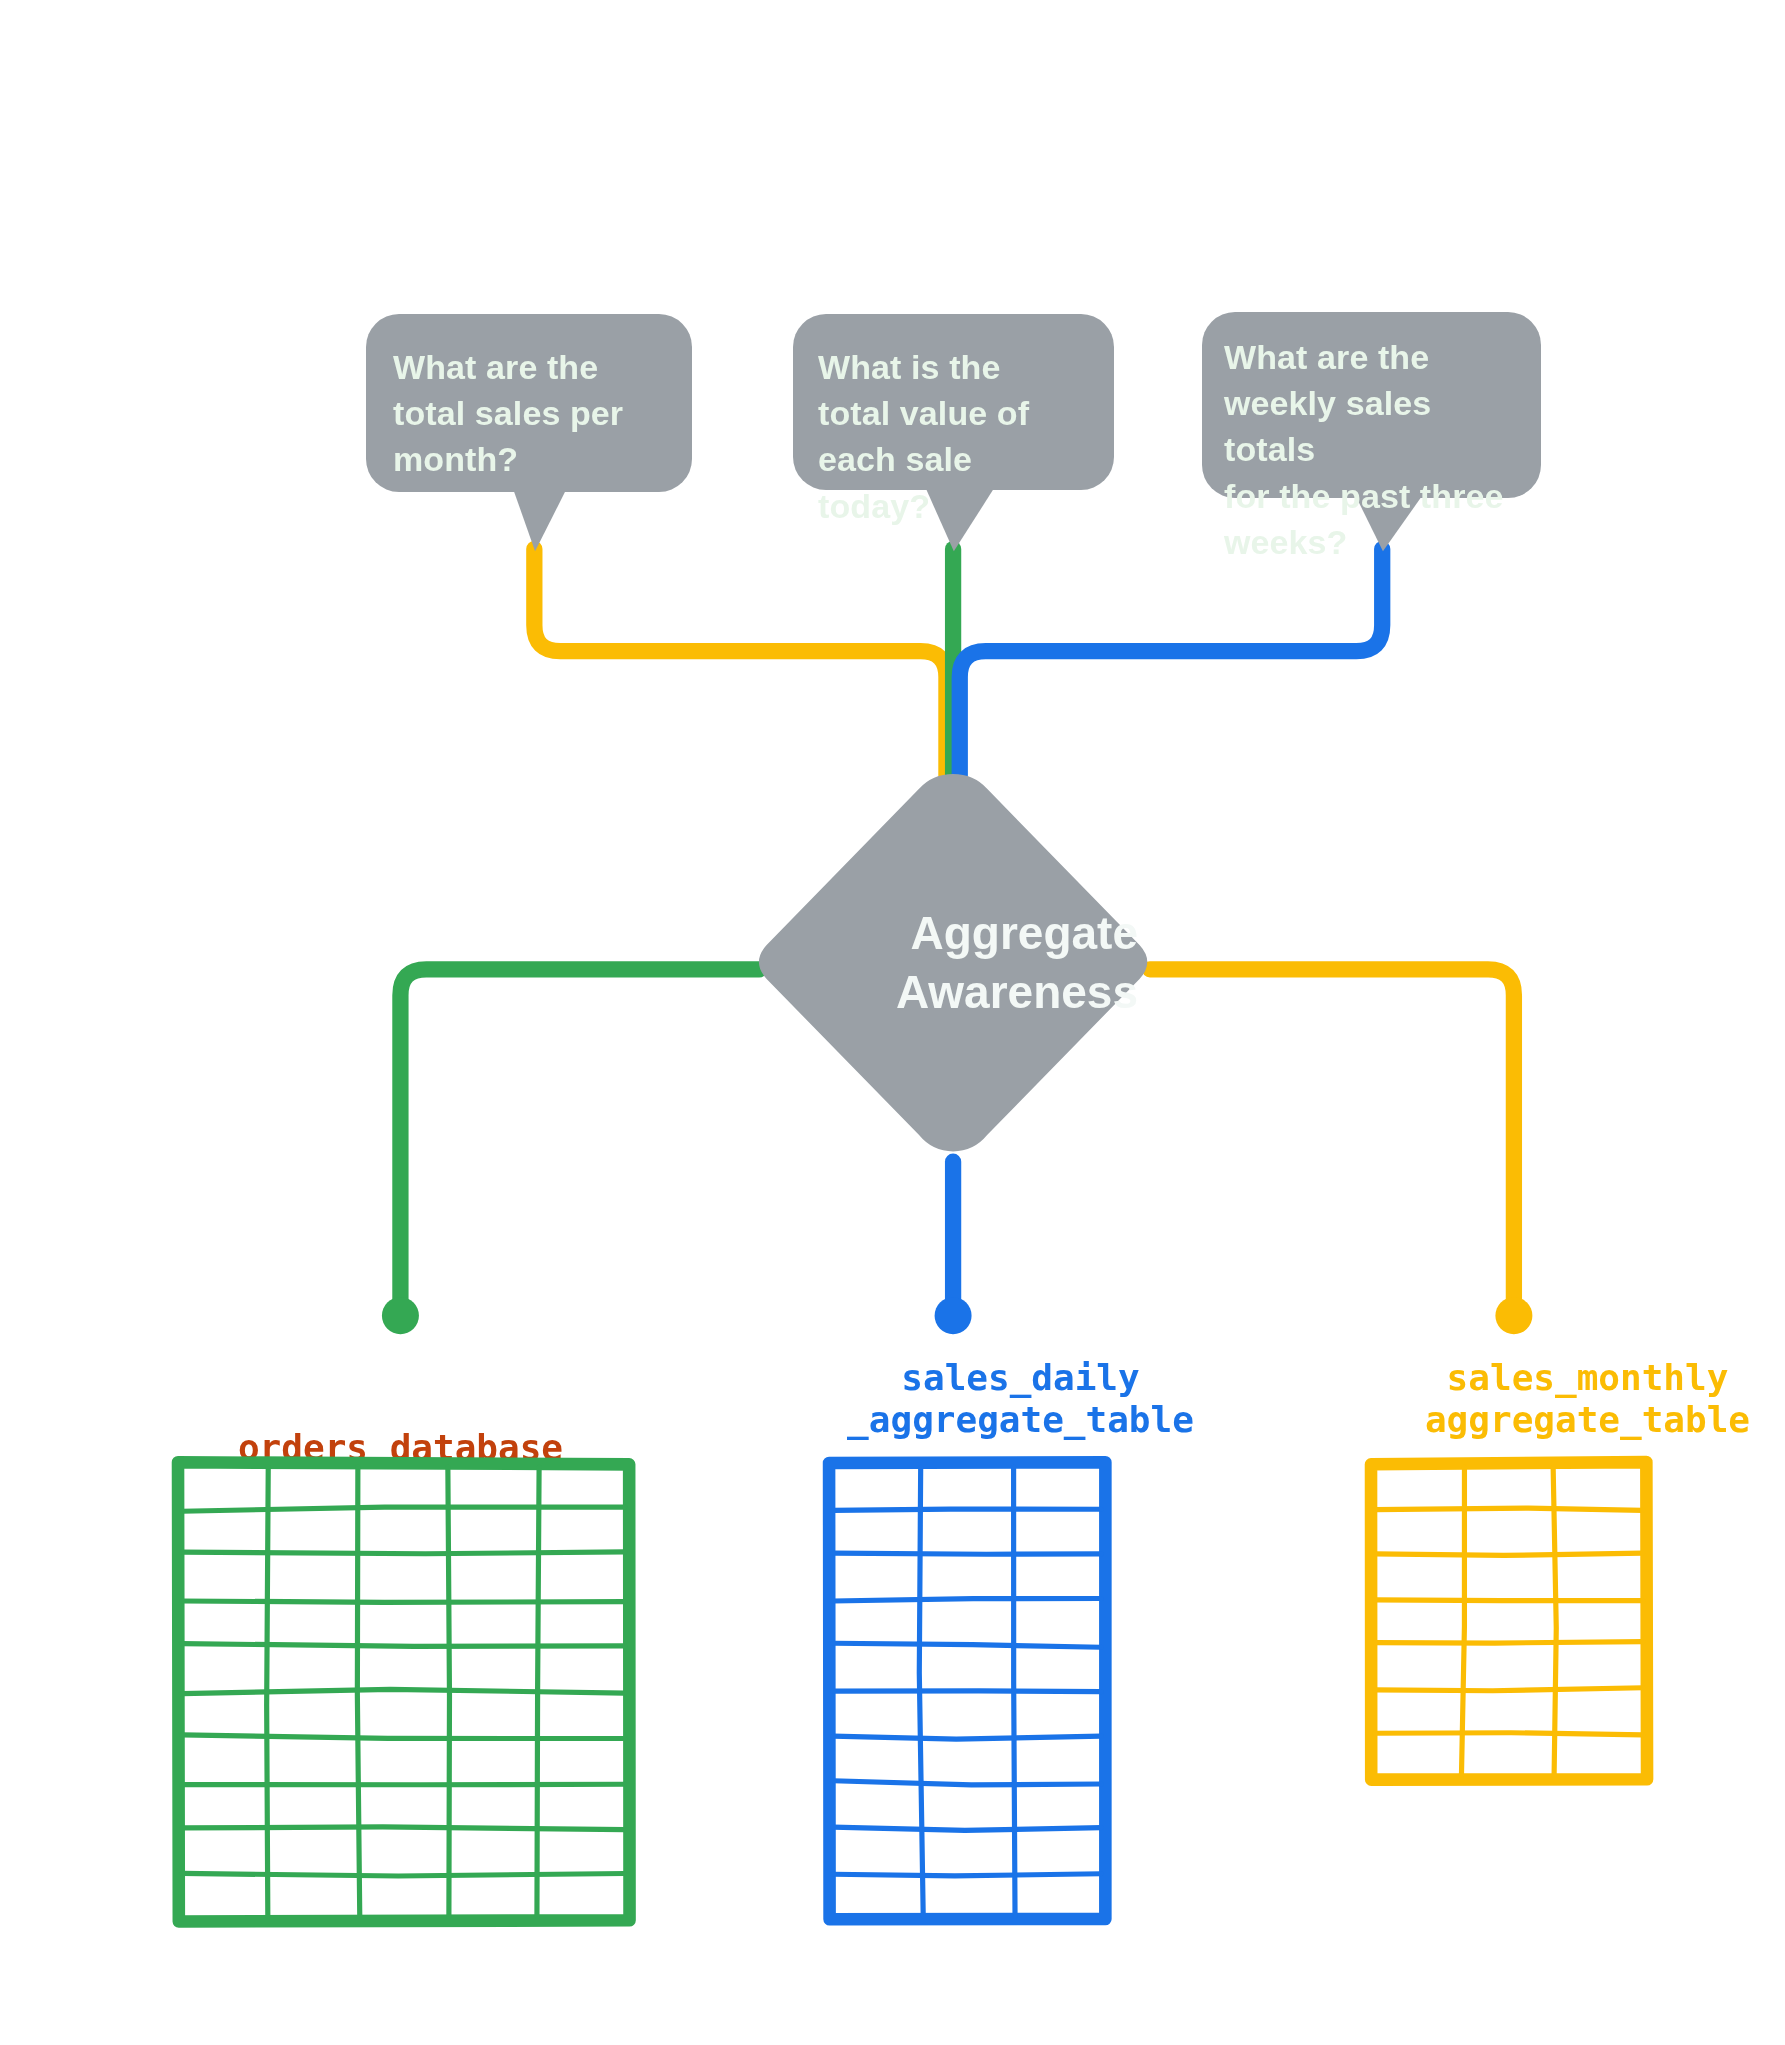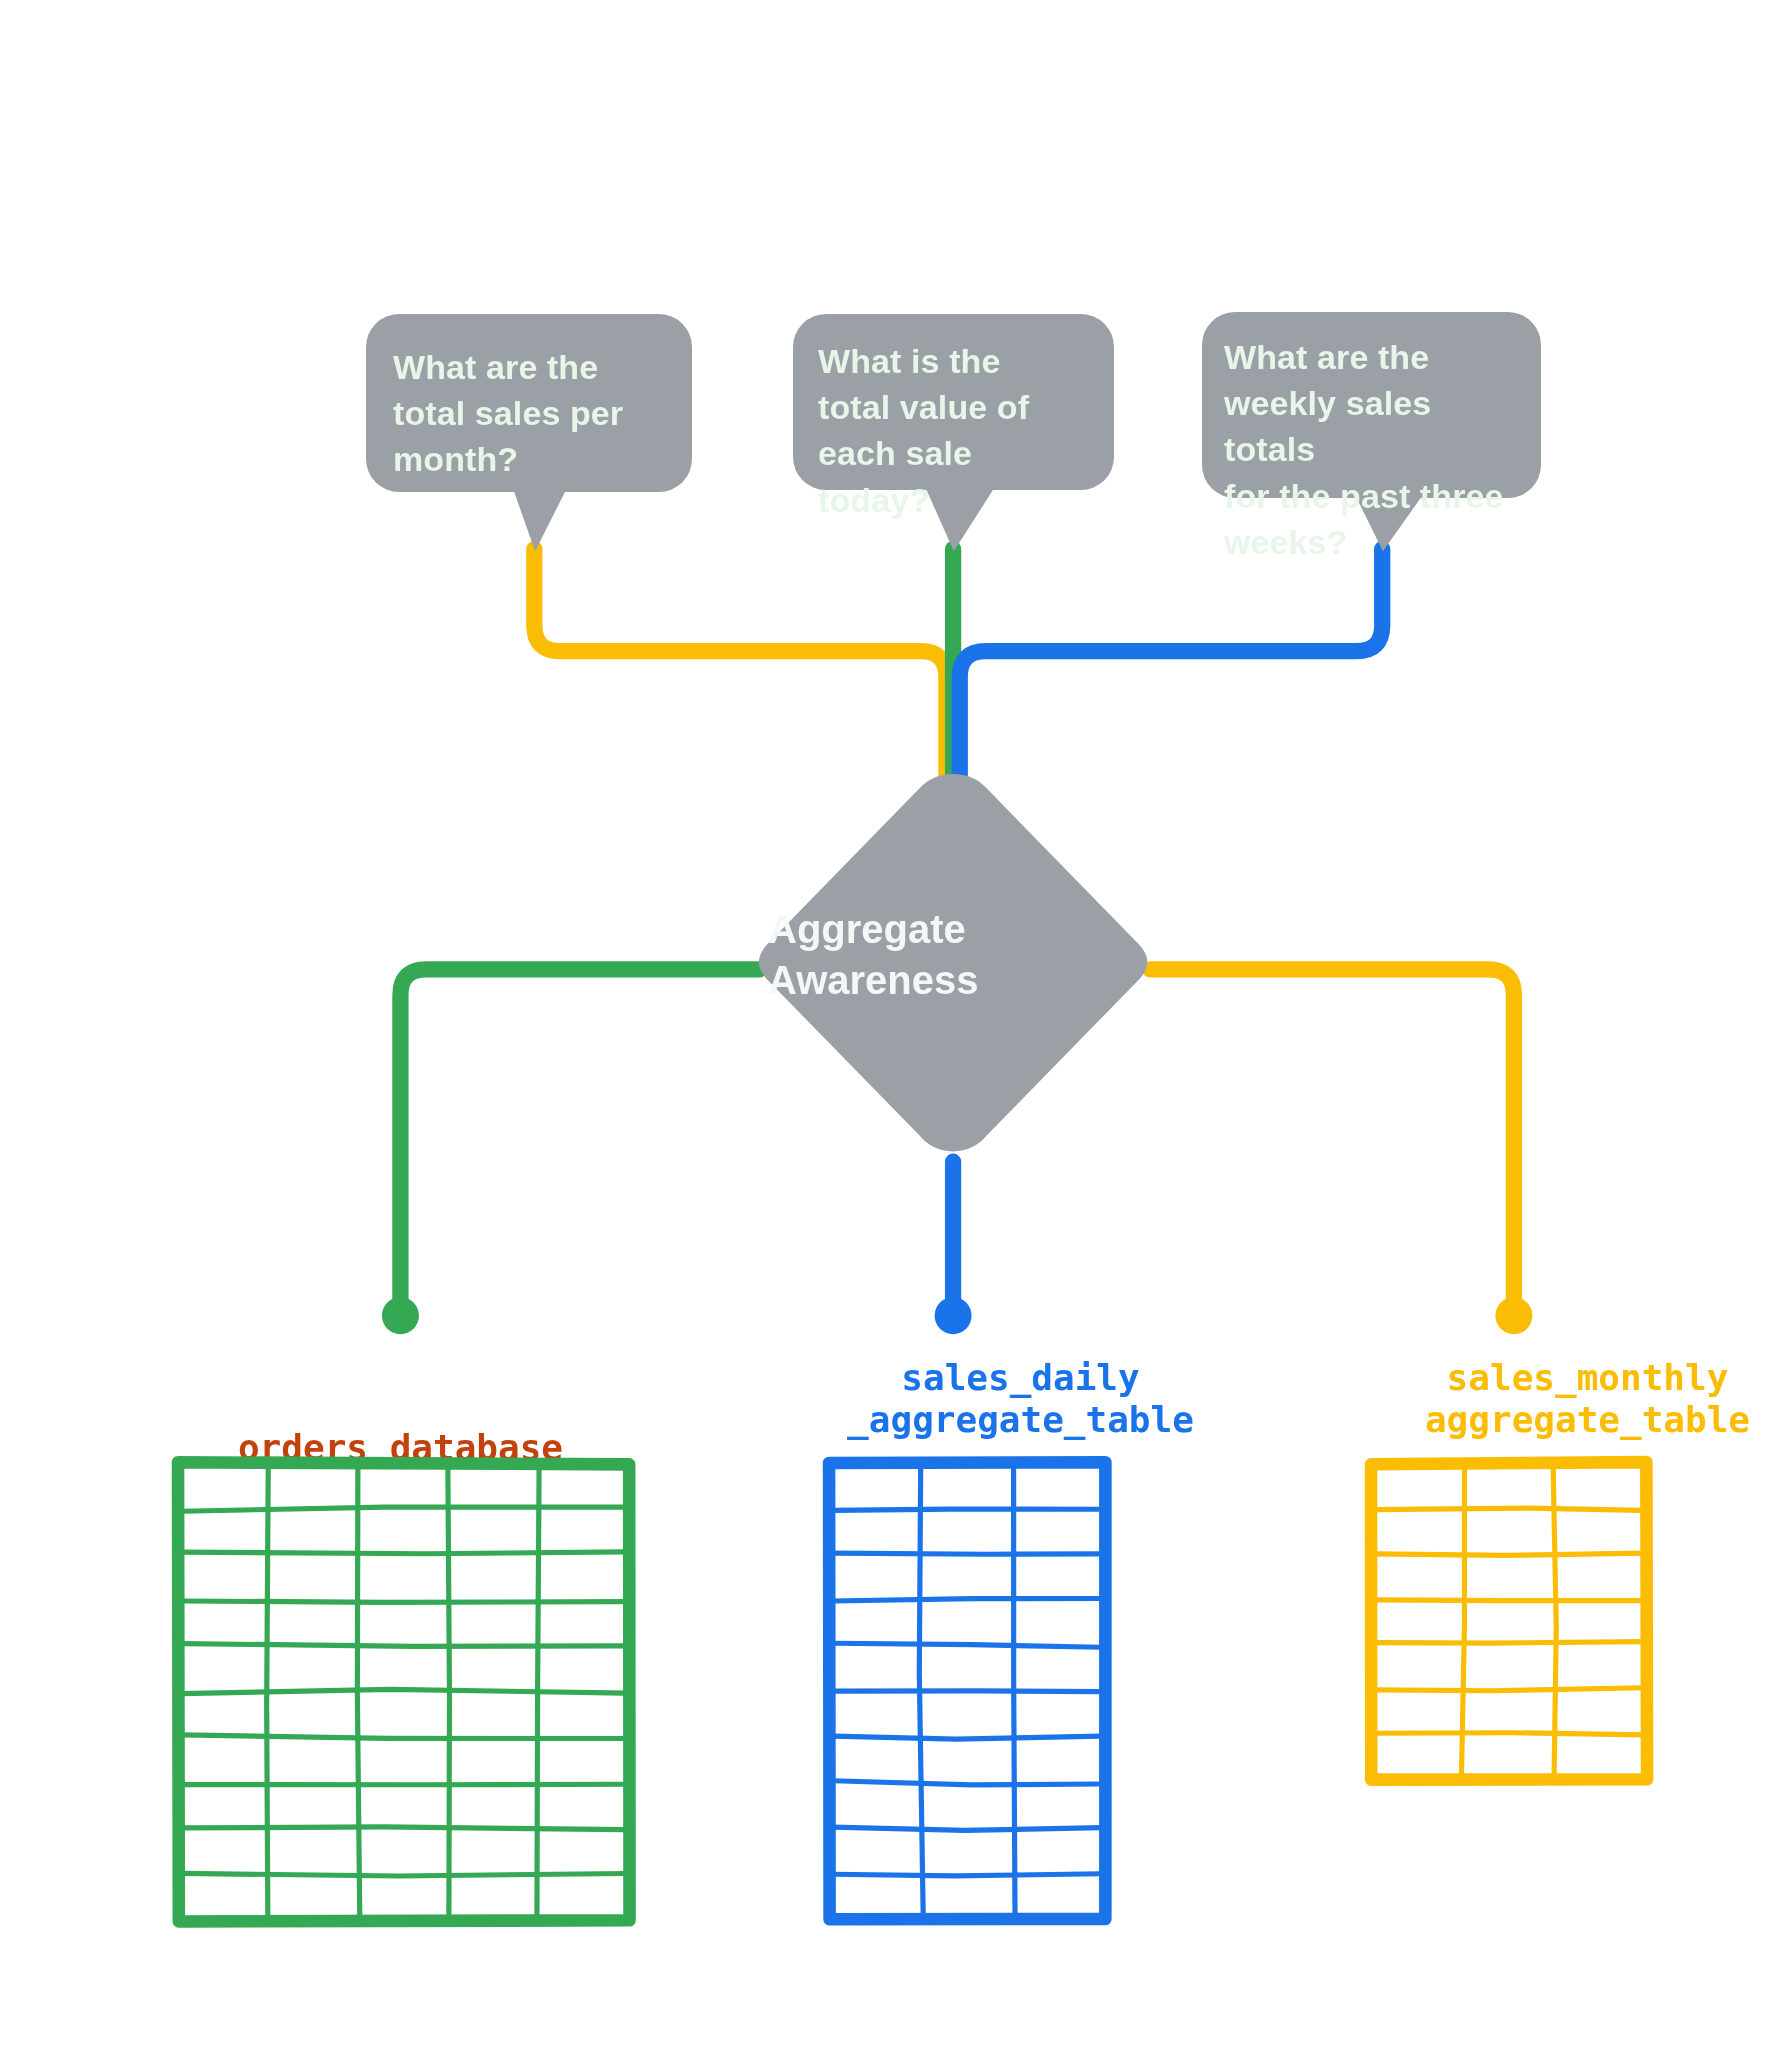--- a/index.html
+++ b/index.html
@@ -11,22 +11,22 @@
   svg.layer{position:absolute;left:0;top:0;width:1786px;height:2046px;overflow:visible;}
 
   
   .bubble{position:absolute;background:#9aa0a6;border-radius:33px;
           box-sizing:border-box;display:flex;align-items:flex-start;}
   .bubble-text{color:#e8f5e9;font-weight:bold;font-size:34px;line-height:1.36;
                letter-spacing:0.1px;white-space:pre-line;}
 
   
   #diamond-label{position:absolute;left:756px;top:904px;width:370px;
-                 text-align:left;color:#f3f8f6;font-weight:bold;
-                 font-size:40px;line-height:1.28;white-space:pre-line;
+                 text-align:right;color:#f3f8f6;font-weight:bold;
+                 font-size:46px;line-height:1.28;white-space:pre-line;
                  pointer-events:none;}
 
   
   .tbl-caption{position:absolute;text-align:center;font-weight:bold;
                font-family:"DejaVu Sans Mono","Liberation Mono",monospace;
                font-size:36px;line-height:1.18;white-space:pre-line;}
   #cap-orders{left:100px;top:1427px;width:577px;color:#c2410c;}
   #cap-daily{left:720px;top:1357px;width:577px;color:#1A73E8;}
   #cap-monthly{left:1287px;top:1357px;width:577px;color:#FBBC04;}
 </style>
@@ -61,21 +61,21 @@
     <path d="M 1236 662 L 1326 662 L 1273 745 Z" fill="#9aa0a6"></path>
     <path d="M 1816 670 L 1906 670 L 1853 745 Z" fill="#9aa0a6"></path>
   </svg>
 
   <div class="bubble" id="bubble-monthly" style="left:354px;top:314px;width:326px;height:178px;padding:30px 27px;">
     <span class="bubble-text">What are the
 total sales per
 month?</span>
   </div>
 
-  <div class="bubble" id="bubble-daily" style="left:781px;top:314px;width:321px;height:176px;padding:24px 25px;">
+  <div class="bubble" id="bubble-daily" style="left:781px;top:314px;width:321px;height:176px;padding:30px 25px;">
     <span class="bubble-text">What is the
 total value of
 each sale today?</span>
   </div>
 
   <div class="bubble" id="bubble-weekly" style="left:1190px;top:312px;width:339px;height:186px;padding:22px 22px;">
     <span class="bubble-text">What are the
 weekly sales totals
 for the past three
 weeks?</span>

